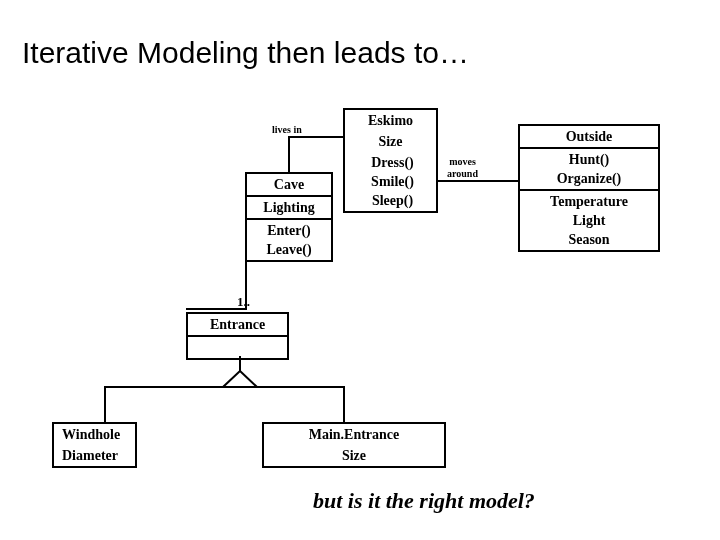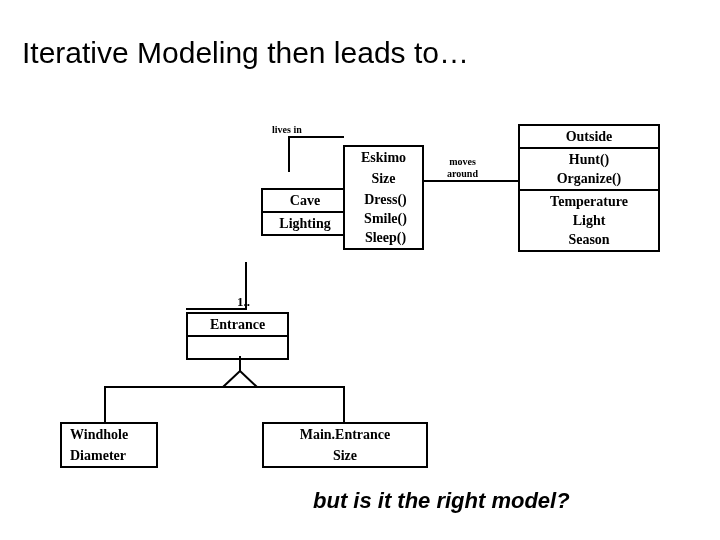--- a/index.html
+++ b/index.html
@@ -76,21 +76,21 @@
     white-space: nowrap;
   }
   .line {
     position: absolute;
     background: #000000;
   }
   .hline { height: 2px; }
   .vline { width: 2px; }
   .caption {
     position: absolute;
-    font-family: Liberation Sans, sans-serif;
+    font-family: Liberation Serif, serif;
     font-style: italic;
     font-weight: bold;
     font-size: 22px;
     color: #000000;
     white-space: nowrap;
   }
   .tri {
     position: absolute;
   }
 </style>
@@ -106,30 +106,34 @@
   <div class="line vline" style="left:288px; top:136px; height:36px;"></div>
   <div class="line hline" style="left:288px; top:136px; width:56px;"></div>
 
   <div class="line hline" style="left:424px; top:180px; width:94px;"></div>
 
   <div class="label-small" style="left:447px; top:156px;">
     <div>moves</div>
     <div>around</div>
   </div>
 
-  <div class="umlbox" style="left:245px; top:188px; width:88px;margin-left:16px;">
+  <div class="umlbox" style="left:245px; top:172px; width:88px;">
     <div class="seg">
       <div class="row">Cave</div>
     </div>
     <div class="seg divider">
       <div class="row">Lighting</div>
     </div>
-  </div>
-
-  <div class="umlbox" style="left:343px; top:108px; width:81px;margin-top:37px;">
+    <div class="seg divider">
+      <div class="row">Enter()</div>
+      <div class="row">Leave()</div>
+    </div>
+  </div>
+
+  <div class="umlbox" style="left:343px; top:108px; width:95px;">
     <div class="seg">
       <div class="row">Eskimo</div>
     </div>
     <div class="seg">
       <div class="row">Size</div>
     </div>
     <div class="seg leftseg" style="text-align:center; padding-left:8px;">
       <div class="row">Dress()</div>
       <div class="row">Smile()</div>
       <div class="row">Sleep()</div>
@@ -165,30 +169,30 @@
 
   <div class="line vline" style="left:239px; top:356px; height:16px;"></div>
   <svg class="tri" style="left:222px; top:370px;" width="36" height="18" viewBox="0 0 36 18">
     <polygon points="18,1 35,17 1,17" fill="#ffffff" stroke="#000000" stroke-width="2"></polygon>
   </svg>
 
   <div class="line hline" style="left:104px; top:386px; width:240px;"></div>
   <div class="line vline" style="left:104px; top:386px; height:36px;"></div>
   <div class="line vline" style="left:343px; top:386px; height:36px;"></div>
 
-  <div class="umlbox leftalign" style="left:60px; top:422px; width:98px;">
+  <div class="umlbox leftalign" style="left:52px; top:422px; width:85px;">
     <div class="seg">
       <div class="row">Windhole</div>
     </div>
     <div class="seg">
       <div class="row">Diameter</div>
     </div>
   </div>
 
-  <div class="umlbox" style="left:262px; top:422px; width:166px;">
+  <div class="umlbox" style="left:262px; top:422px; width:184px;">
     <div class="seg">
       <div class="row">Main.Entrance</div>
     </div>
     <div class="seg">
       <div class="row">Size</div>
     </div>
   </div>
 
   <div class="caption" style="left:313px; top:488px;">but is it the right model?</div>
 

